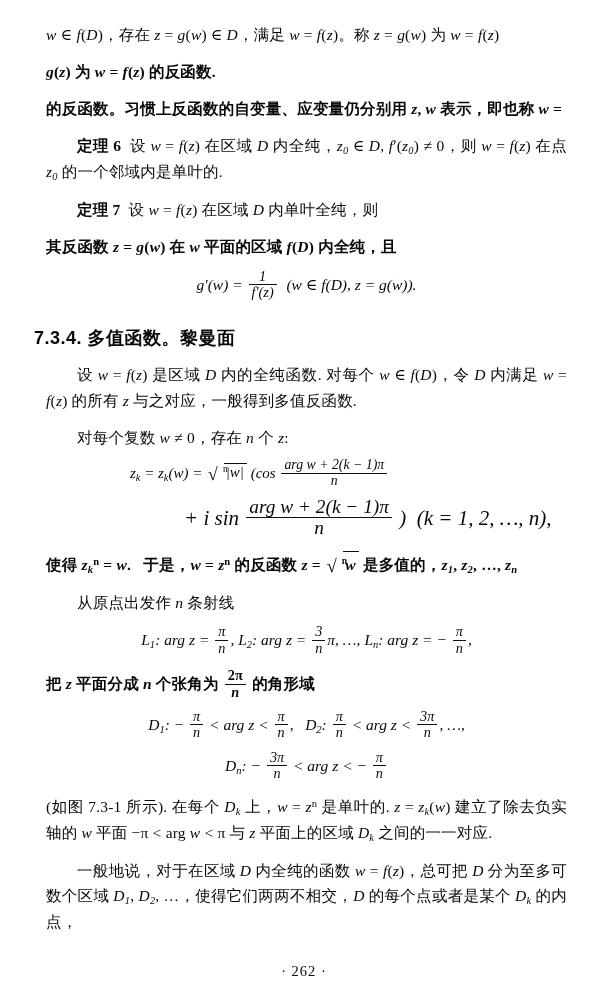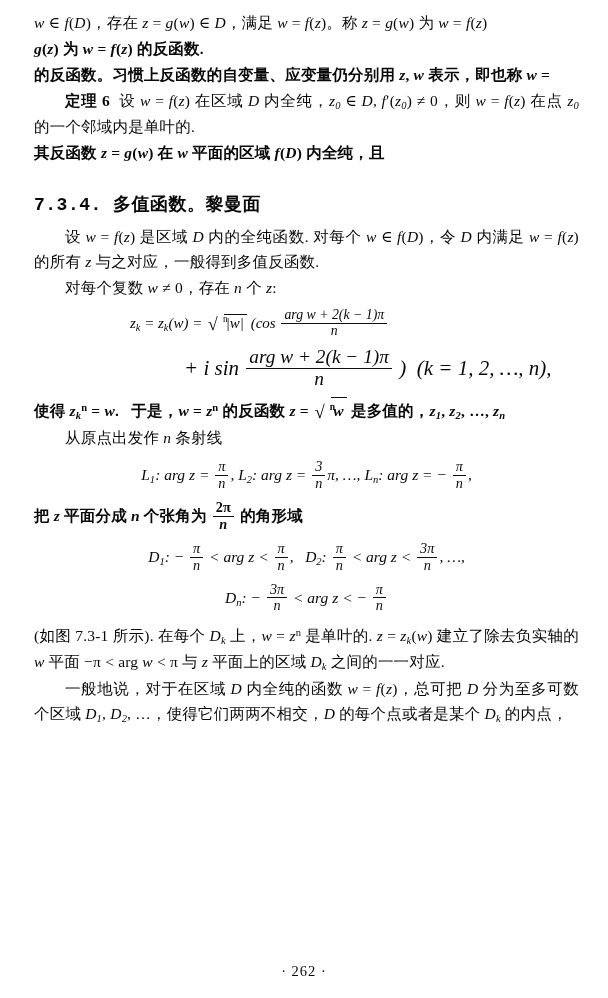--- a/index.html
+++ b/index.html
@@ -24,21 +24,21 @@
     
     filter: contrast(1.02);
   }
   .content {
     position: absolute;
     left: 34px;
     top: 10px;
     width: 545px;
   }
   p, div.math, h2 {
-    margin: 0;
+    margin: 12px;
   }
   .para {
     font-size: 15.5px;
     line-height: 1.62;
     text-align: justify;
     text-justify: inter-ideograph;
     letter-spacing: 0.2px;
     margin-bottom: 1px;
     font-family: "Liberation Serif", "DejaVu Serif", serif;
   }
@@ -50,21 +50,21 @@
   }
   .mi {
     font-style: italic;
     font-family: "Liberation Serif", "DejaVu Serif", serif;
   }
   h2.section {
     font-size: 18px;
     font-weight: bold;
     margin: 26px 0 8px 0;
     letter-spacing: 0.5px;
-    font-family: Liberation Mono, monospace;
+    font-family: Liberation Sans, sans-serif;
   }
   
   .frac {
     display: inline-block;
     vertical-align: -0.52em;
     text-align: center;
     font-size: 0.92em;
     line-height: 1.08;
     margin: 0 2px;
   }
@@ -157,26 +157,32 @@
       <span class="mi">g</span>(<span class="mi">z</span>) 为 <span class="mi">w</span> = <span class="mi">f</span>(<span class="mi">z</span>) 的反函数.
     </p>
     <p class="para bold">
       的反函数。习惯上反函数的自变量、应变量仍分别用 <span class="mi">z</span>, <span class="mi">w</span> 表示，即也称 <span class="mi">w</span> =
     </p>
 
     <p class="para indent2">
       <span class="bold">定理 6</span>&nbsp;&nbsp;设 <span class="mi">w</span> = <span class="mi">f</span>(<span class="mi">z</span>) 在区域 <span class="mi">D</span> 内全纯，<span class="mi">z</span><span class="sub">0</span> ∈ <span class="mi">D</span>, <span class="mi">f</span>′(<span class="mi">z</span><span class="sub">0</span>) ≠ 0，则 <span class="mi">w</span> = <span class="mi">f</span>(<span class="mi">z</span>) 在点 <span class="mi">z</span><span class="sub">0</span> 的一个邻域内是单叶的.
     </p>
 
+    <p class="para indent2">
+      <span class="bold">定理 7</span>&nbsp;&nbsp;设 <span class="mi">w</span> = <span class="mi">f</span>(<span class="mi">z</span>) 在区域 <span class="mi">D</span> 内单叶全纯，则
+    </p>
 
 
     <p class="para bold">
       其反函数 <span class="mi">z</span> = <span class="mi">g</span>(<span class="mi">w</span>) 在 <span class="mi">w</span> 平面的区域 <span class="mi">f</span>(<span class="mi">D</span>) 内全纯，且
     </p>
 
+    <div class="mathline">
+      <span class="mi">g</span>′(<span class="mi">w</span>) = <span class="frac"><span class="num up">1</span><span class="den"><span class="mi">f</span>′(<span class="mi">z</span>)</span></span> &nbsp;(<span class="mi">w</span> ∈ <span class="mi">f</span>(<span class="mi">D</span>), <span class="mi">z</span> = <span class="mi">g</span>(<span class="mi">w</span>)).
+    </div>
 
     <h2 class="section">7.3.4. 多值函数。黎曼面</h2>
 
     <p class="para indent2">
       设 <span class="mi">w</span> = <span class="mi">f</span>(<span class="mi">z</span>) 是区域 <span class="mi">D</span> 内的全纯函数. 对每个 <span class="mi">w</span> ∈ <span class="mi">f</span>(<span class="mi">D</span>)，令 <span class="mi">D</span> 内满足 <span class="mi">w</span> = <span class="mi">f</span>(<span class="mi">z</span>) 的所有 <span class="mi">z</span> 与之对应，一般得到多值反函数.
     </p>
 
 
     <p class="para indent2">
       对每个复数 <span class="mi">w</span> ≠ 0，存在 <span class="mi">n</span> 个 <span class="mi">z</span>:

